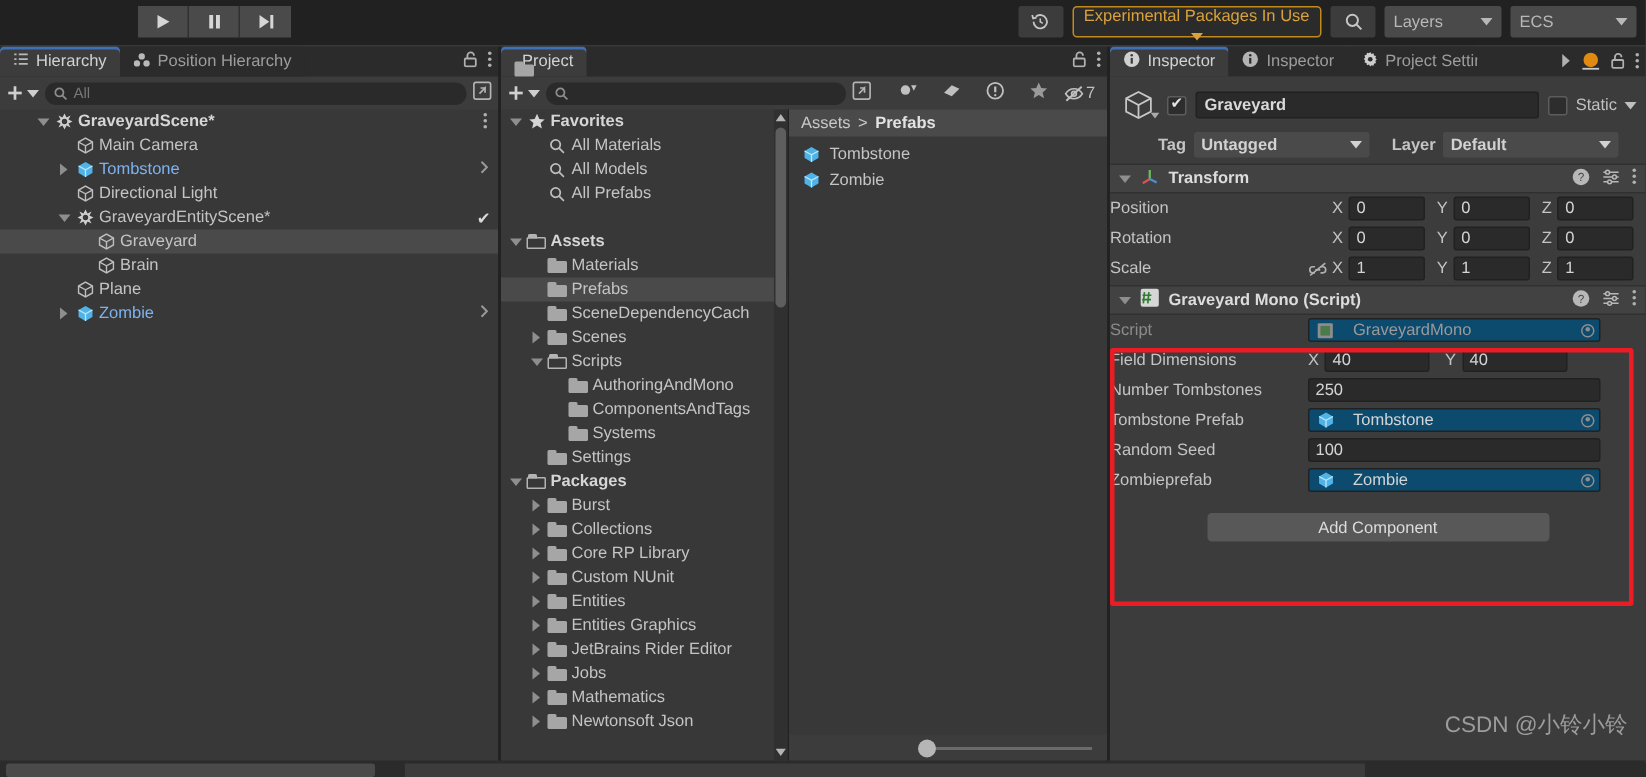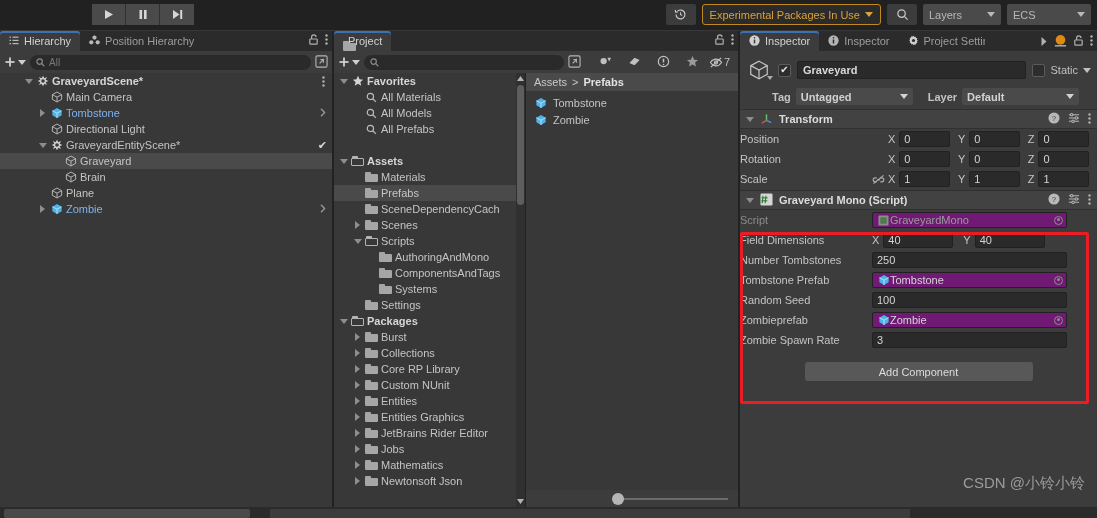--- a/index.html
+++ b/index.html
@@ -30,21 +30,21 @@
 
   .tb-right { position: absolute; right: 6px; top: 4px; display: flex; align-items: center; gap: 6px; }
   .tb-icon-btn {
     width: 30px; height: 21px; background: #3c3c3c; border-radius: 2px;
     display: flex; align-items: center; justify-content: center;
   }
   .exp-pkg {
     height: 21px; border: 1px solid #c08a1e; border-radius: 3px;
     background: #2b2b2b; color: #d9a23a;
     display: flex; align-items: center; gap: 5px;
-    padding: 0 7px; font-size: 11px; white-space: nowrap;
+    padding: 0 7px; font-size: 11px; white-space: nowrap; flex-direction: column;
   }
   .tb-dropdown {
     height: 21px; background: #4a4a4a; border-radius: 2px;
     display: flex; align-items: center; justify-content: space-between;
     padding: 0 6px; color: #b8b8b8; font-size: 11px;
   }
   .tb-dropdown .cap { min-width: 56px; }
   .caret { width: 0; height: 0; border-left: 4px solid transparent; border-right: 4px solid transparent; border-top: 5px solid currentColor; }
 
   
@@ -174,22 +174,22 @@
 
   .prop-row { height: 20px; display: flex; align-items: center; font-size: 11px; }
   .prop-name { width: 132px; flex: 0 0 132px; color: #c4c4c4; }
   .prop-name.dim { color: #8b8b8b; }
   .axis { color: #c4c4c4; margin-right: 4px; }
   .num-field {
     height: 16px; background: #2a2a2a; border: 1px solid #212121; border-radius: 2px;
     display: flex; align-items: center; padding: 0 4px; color: #d4d4d4; font-size: 11px;
   }
   .obj-field {
-    height: 16px; background: #701a75; border: 1px solid #212121; border-radius: 2px;
-    display: flex; align-items: center; gap: 0; padding: 0 4px; color: #d4d4d4;
+    height: 16px; background: #0c4a6e; border: 1px solid #212121; border-radius: 2px;
+    display: flex; align-items: center; gap: 12px; padding: 0 4px; color: #d4d4d4;
     font-size: 11px; position: relative;
   }
   .obj-field.dim { color: #9a9a9a; }
   .obj-dot {
     position: absolute; right: 3px; width: 9px; height: 9px; border-radius: 50%;
     border: 1.5px solid #8d8d8d;
   }
   .obj-dot::after { content:''; position:absolute; left:1.5px; top:1.5px; width:3px;height:3px;border-radius:50%;background:#8d8d8d; }
 
   .script-box {
@@ -1187,26 +1187,20 @@
                 <svg width="12" height="12" viewBox="0 0 14 14">
                   <polygon points="7,1.2 12.4,4.3 12.4,9.7 7,12.8 1.6,9.7 1.6,4.3" fill="#4fb3e8"></polygon>
                   <polyline points="1.6,4.3 7,7.2 12.4,4.3" fill="none" stroke="#bfe7f9" stroke-width="1"></polyline>
                   <line x1="7" y1="7.2" x2="7" y2="12.8" stroke="#bfe7f9" stroke-width="1"></line>
                 </svg>
               </span>
               <span>Zombie</span>
               <span class="obj-dot"></span>
             </div>
           </div>
-          <div class="prop-row">
-            <span class="prop-name">Zombie Spawn Rate</span>
-            <div class="num-field" style="width: 195px;">
-              <span>3</span>
-            </div>
-          </div>
         </div>
 
       <div class="script-box"></div>
 
       <div class="add-comp">
         <span>Add Component</span>
       </div>
 
       <div class="watermark">CSDN @小铃小铃</div>
     </div>

